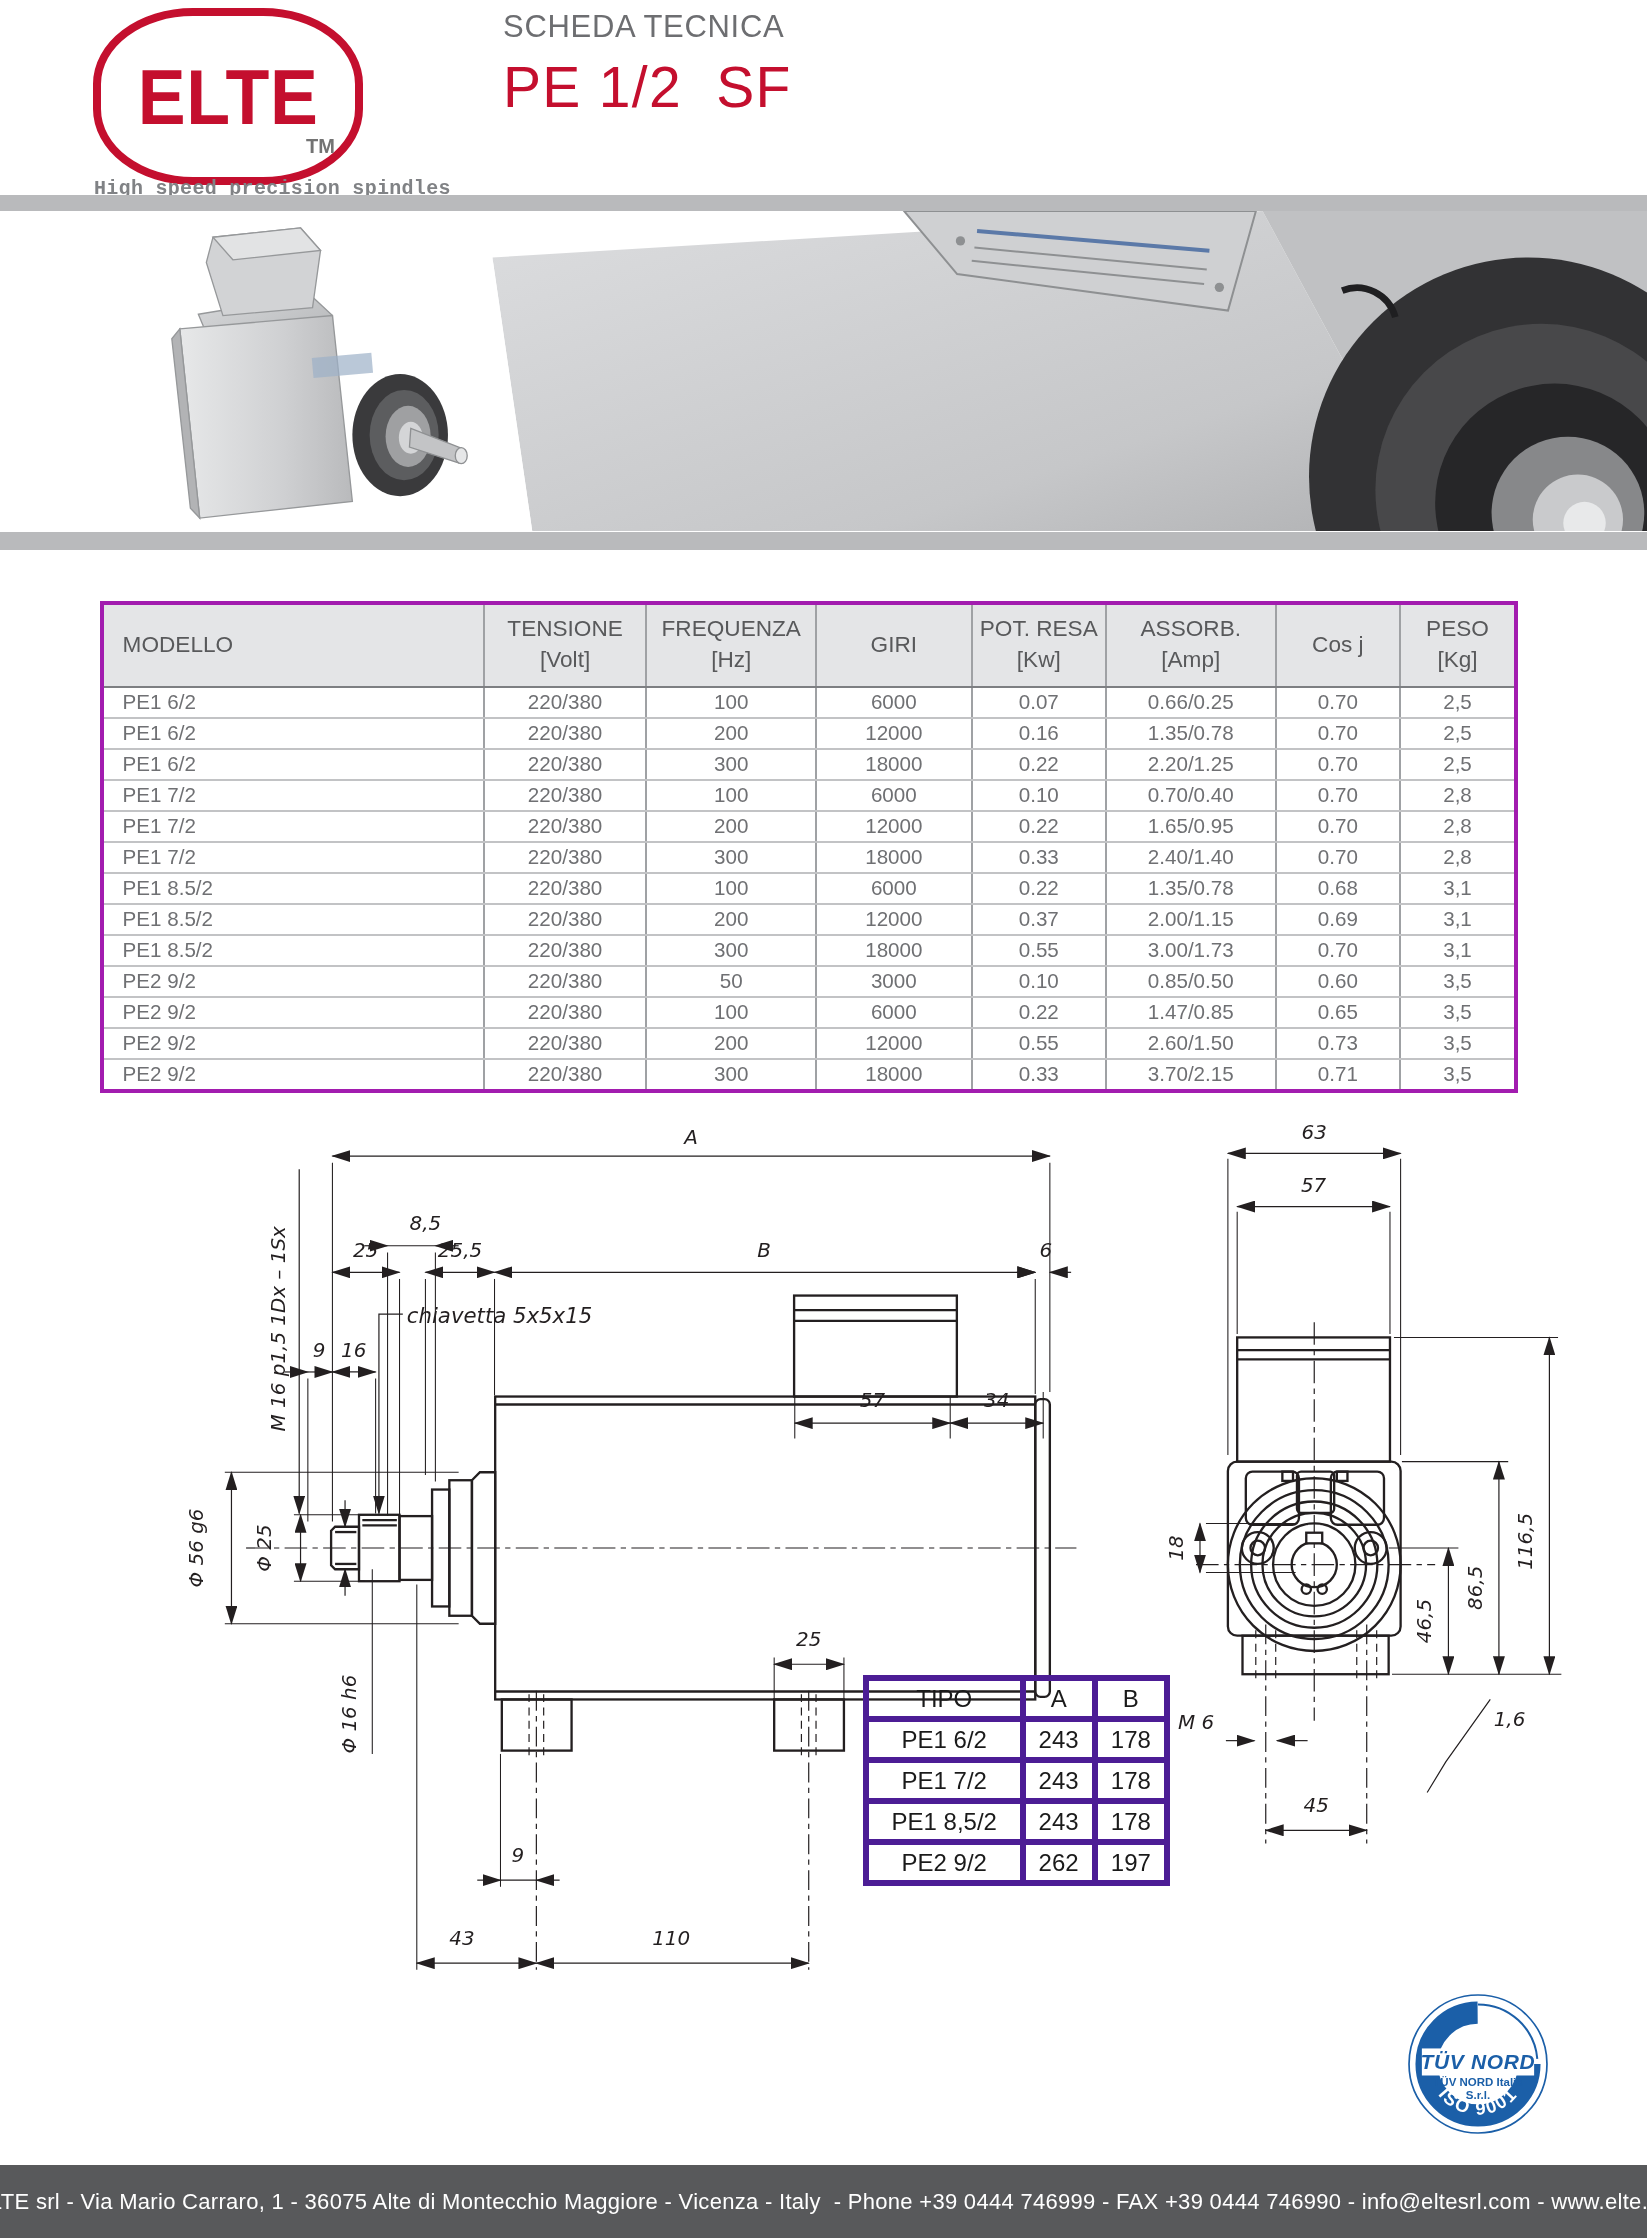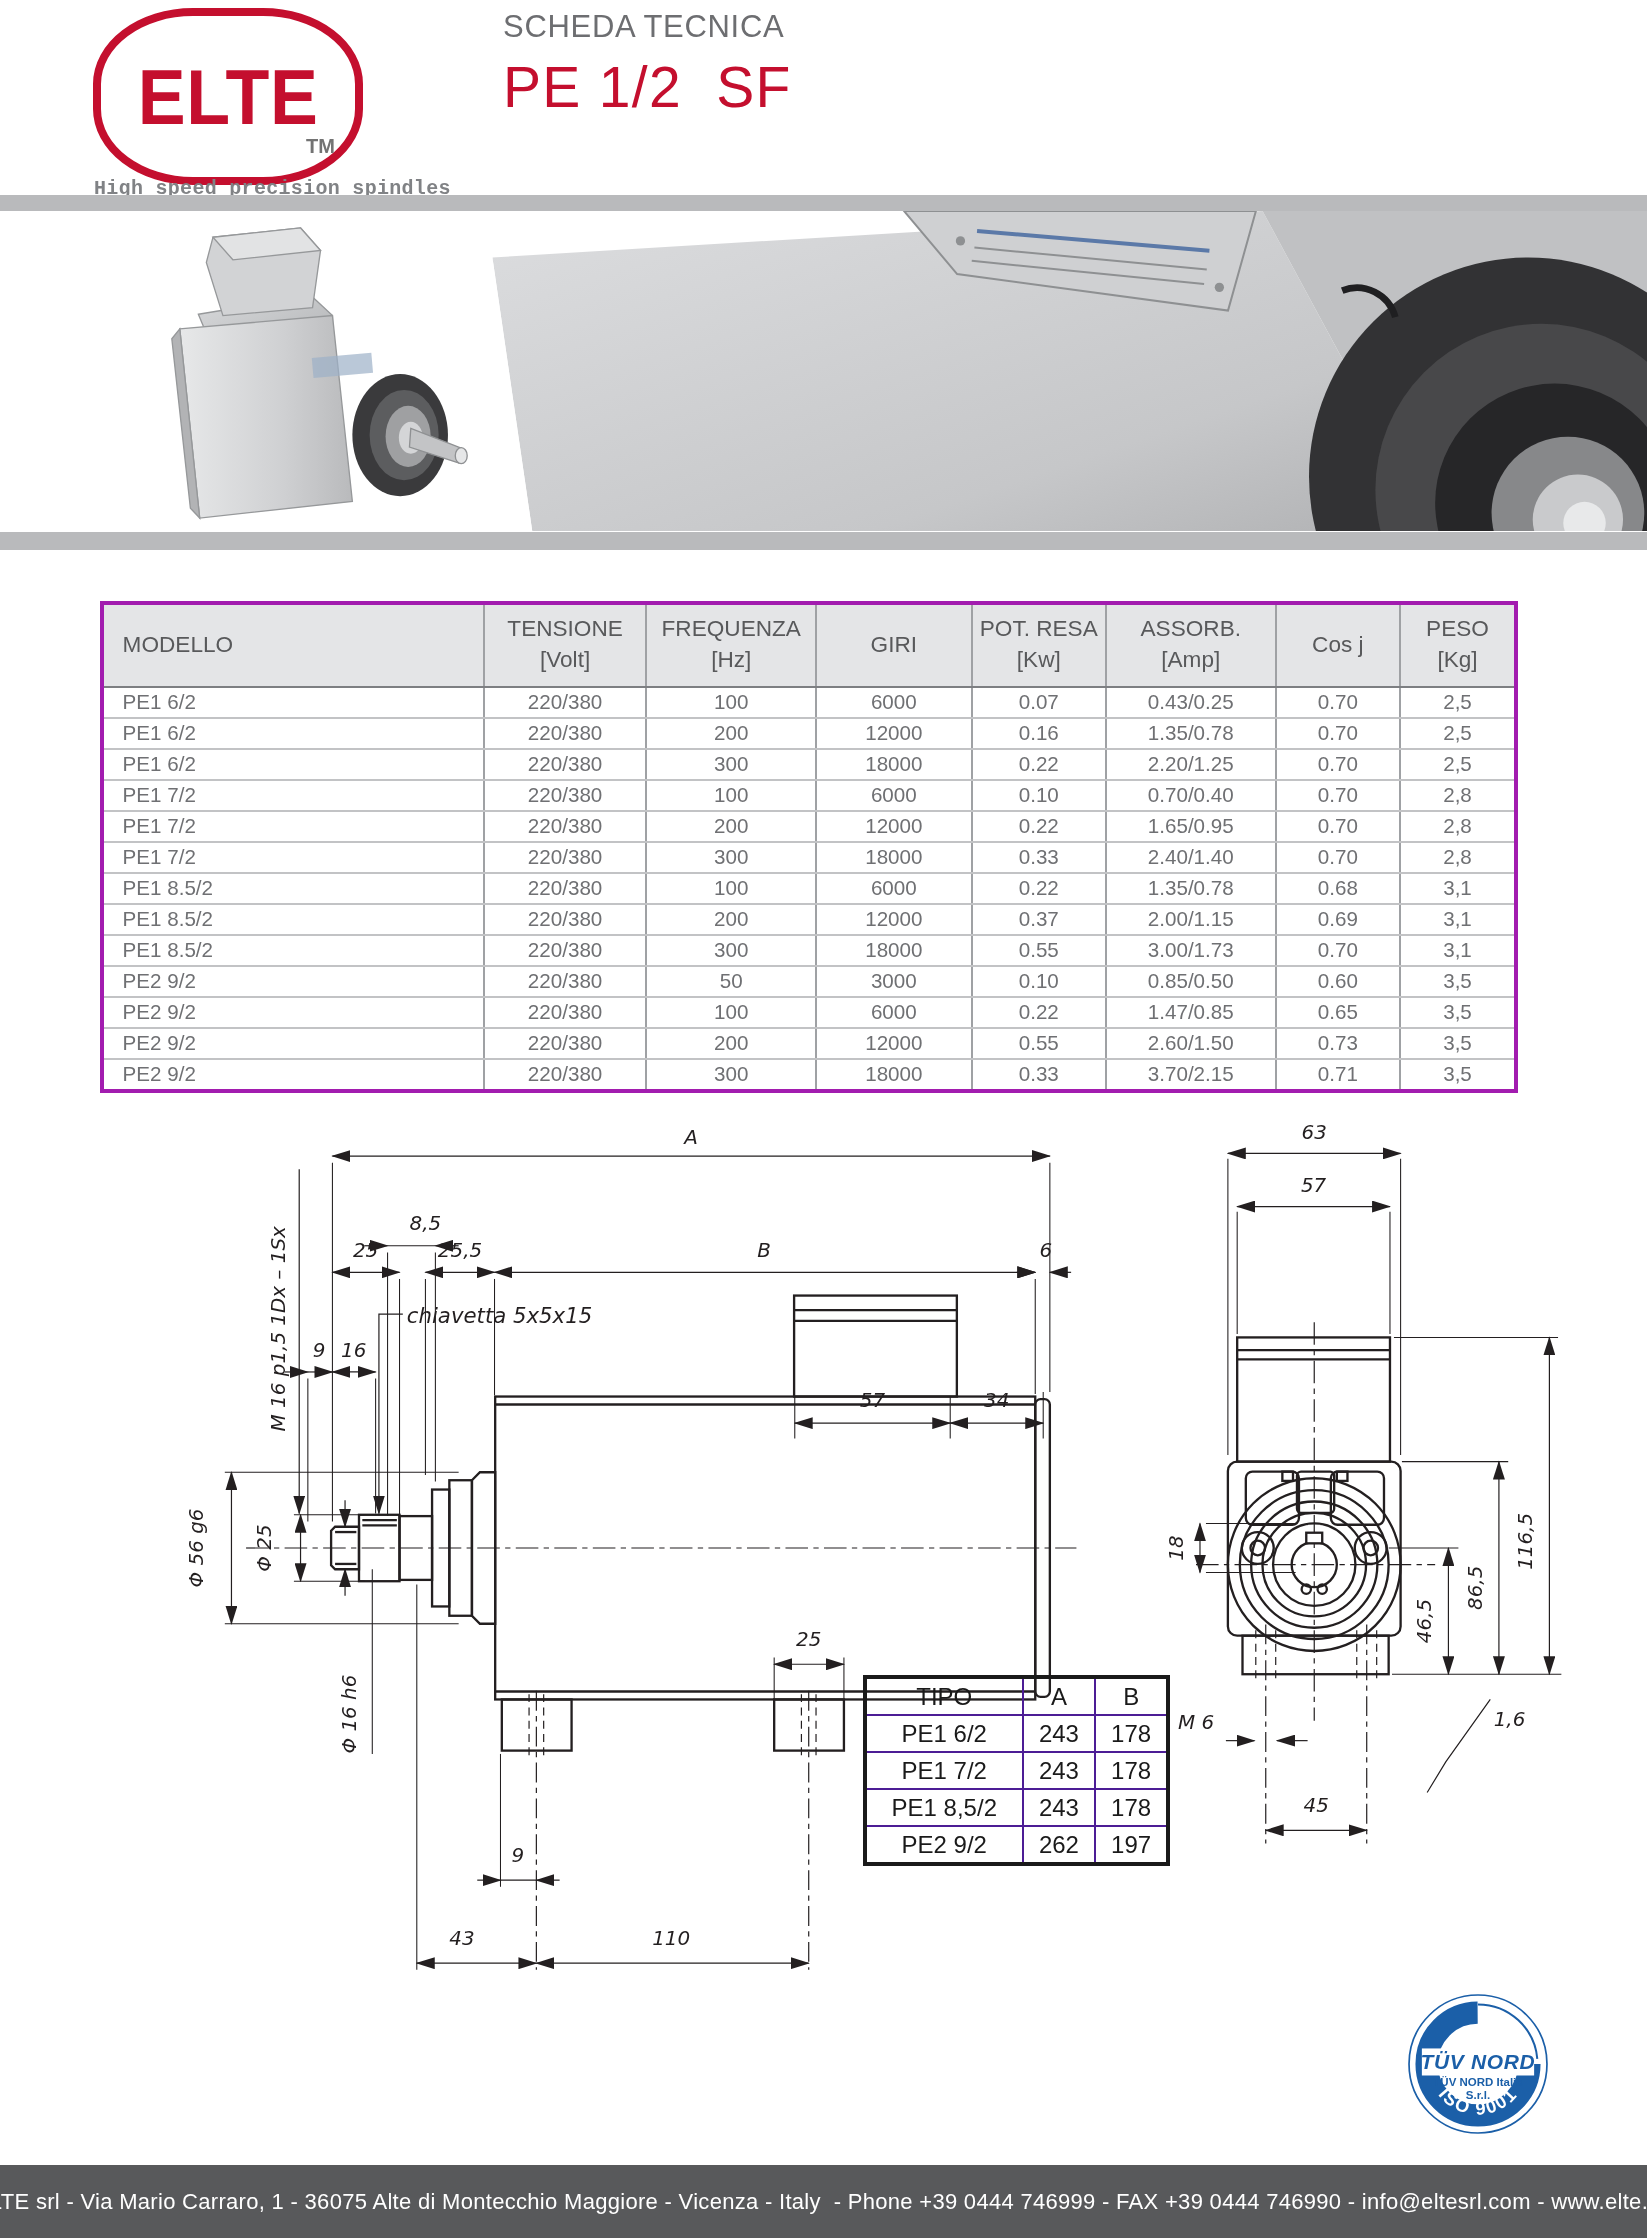--- a/index.html
+++ b/index.html
@@ -22,21 +22,21 @@
   table.spec th{background:#e4e5e7;border-left:2px solid #9fa1a4;border-bottom:2px solid #7d7f82;
      font-weight:400;color:#58595b;font-size:22.6px;padding:9.3px 0 10.6px 0;text-align:center;line-height:1.35;}
   table.spec th:first-child{text-align:left;padding-left:18.6px;}
   table.spec td{border-left:2px solid #9fa1a4;border-bottom:2px solid #c2c3c5;height:29px;
      color:#6f7073;font-size:20.6px;text-align:center;padding:0;}
   table.spec td:first-child{text-align:left;padding-left:18.6px;}
   table.spec th:first-child,table.spec td:first-child{border-left:none;}
   
   #tipo{left:863px;top:1675px;width:307px;}
   table.tipo{border-collapse:collapse;width:100%;table-layout:fixed;border:4.7px solid #1a1a1a;}
-  table.tipo th,table.tipo td{border:2px solid #4c1d95;font-weight:400;color:#1a1a1a;
+  table.tipo th,table.tipo td{border:6px solid #4c1d95;font-weight:400;color:#1a1a1a;
      font-size:24px;text-align:center;height:35px;padding:0;}
   
   #footer{left:0;top:2165px;width:1648px;height:74px;background:#58595b;
      display:flex;align-items:center;justify-content:center;}
   #footer div{color:#fff;font-size:22px;letter-spacing:0.3px;white-space:pre;}
   
   .dtx{font:italic 30px "DejaVu Sans",sans-serif;fill:#231f20;text-anchor:middle;}
   .dtx2{font:italic 32px "DejaVu Sans",sans-serif;fill:#231f20;}
   
   .bt1{font:italic bold 31px "Liberation Sans",sans-serif;fill:#1b5fa8;text-anchor:middle;letter-spacing:1px;}
@@ -166,21 +166,21 @@
             </th>
         </tr>
       </thead>
       <tbody>
           <tr>
             <td>PE1 6/2</td>
             <td>220/380</td>
             <td>100</td>
             <td>6000</td>
             <td>0.07</td>
-            <td>0.43/0.25</td>
+            <td>0.66/0.25</td>
             <td>0.70</td>
             <td>2,5</td>
           </tr>
           <tr>
             <td>PE1 6/2</td>
             <td>220/380</td>
             <td>200</td>
             <td>12000</td>
             <td>0.16</td>
             <td>1.35/0.78</td>

